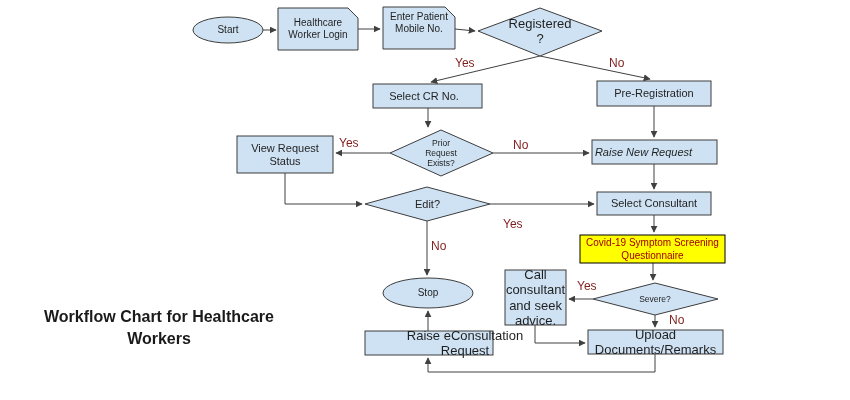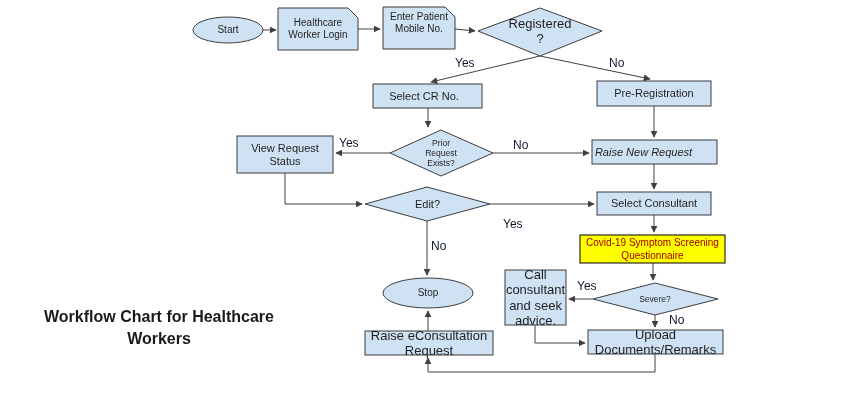--- a/index.html
+++ b/index.html
@@ -20,21 +20,21 @@
     pointer-events:none;
   }
   .f13{font-size:10px;}
   .f11{font-size:11px;}
   .f10{font-size:10px;}
   .f9{font-size:13px;}
   .f85{font-size:8.5px;}
   .covid-text{color:#a00000;font-size:10px;line-height:1.3;}
   .edge-label{
     position:absolute;
-    font-size:12px;color:#0f172a;
+    font-size:12px;color:#7f1d1d;
     pointer-events:none;
   }
   .chart-title{
     position:absolute;
     left:22px;top:306px;width:274px;
     text-align:center;
     font-size:16px;font-weight:700;color:#1a1a1a;
     line-height:1.35;
   }
 </style>
@@ -103,21 +103,21 @@
   <div class="node-label f11" style="left:597px;top:81px;width:114px;height:25px;">Pre-Registration</div>
   <div class="node-label f11" style="left:237px;top:136px;width:96px;height:37px;">View Request Status</div>
   <div class="node-label f11" style="left:592px;top:140px;width:103px;height:24px;font-style:italic;">Raise New Request</div>
   <div class="node-label f11" style="left:395px;top:188px;width:65px;height:32px;">Edit?</div>
   <div class="node-label f11" style="left:597px;top:192px;width:114px;height:23px;">Select Consultant</div>
   <div class="node-label covid-text" style="left:582px;top:235px;width:141px;height:28px;">Covid-19 Symptom Screening Questionnaire</div>
   <div class="node-label f13" style="left:393px;top:279px;width:70px;height:28px;">Stop</div>
   <div class="node-label f9" style="left:507px;top:270px;width:57px;height:55px;">Call consultant and seek advice.</div>
   <div class="node-label f85" style="left:625px;top:288px;width:60px;height:22px;">Severe?</div>
   <div class="node-label f9" style="left:589px;top:330px;width:133px;height:24px;">Upload Documents/Remarks</div>
-  <div class="node-label f9" style="left:366px;top:331px;width:126px;height:24px;">Raise eConsultation Request</div>
+  <div class="node-label f9" style="left:366px;top:331px;width:126px;height:24px;padding-left:36px;">Raise eConsultation Request</div>
 
   <div class="edge-label" style="left:455px;top:56px;">Yes</div>
   <div class="edge-label" style="left:609px;top:56px;">No</div>
   <div class="edge-label" style="left:339px;top:136px;">Yes</div>
   <div class="edge-label" style="left:513px;top:138px;">No</div>
   <div class="edge-label" style="left:503px;top:217px;">Yes</div>
   <div class="edge-label" style="left:431px;top:239px;">No</div>
   <div class="edge-label" style="left:577px;top:279px;">Yes</div>
   <div class="edge-label" style="left:669px;top:313px;">No</div>
 

